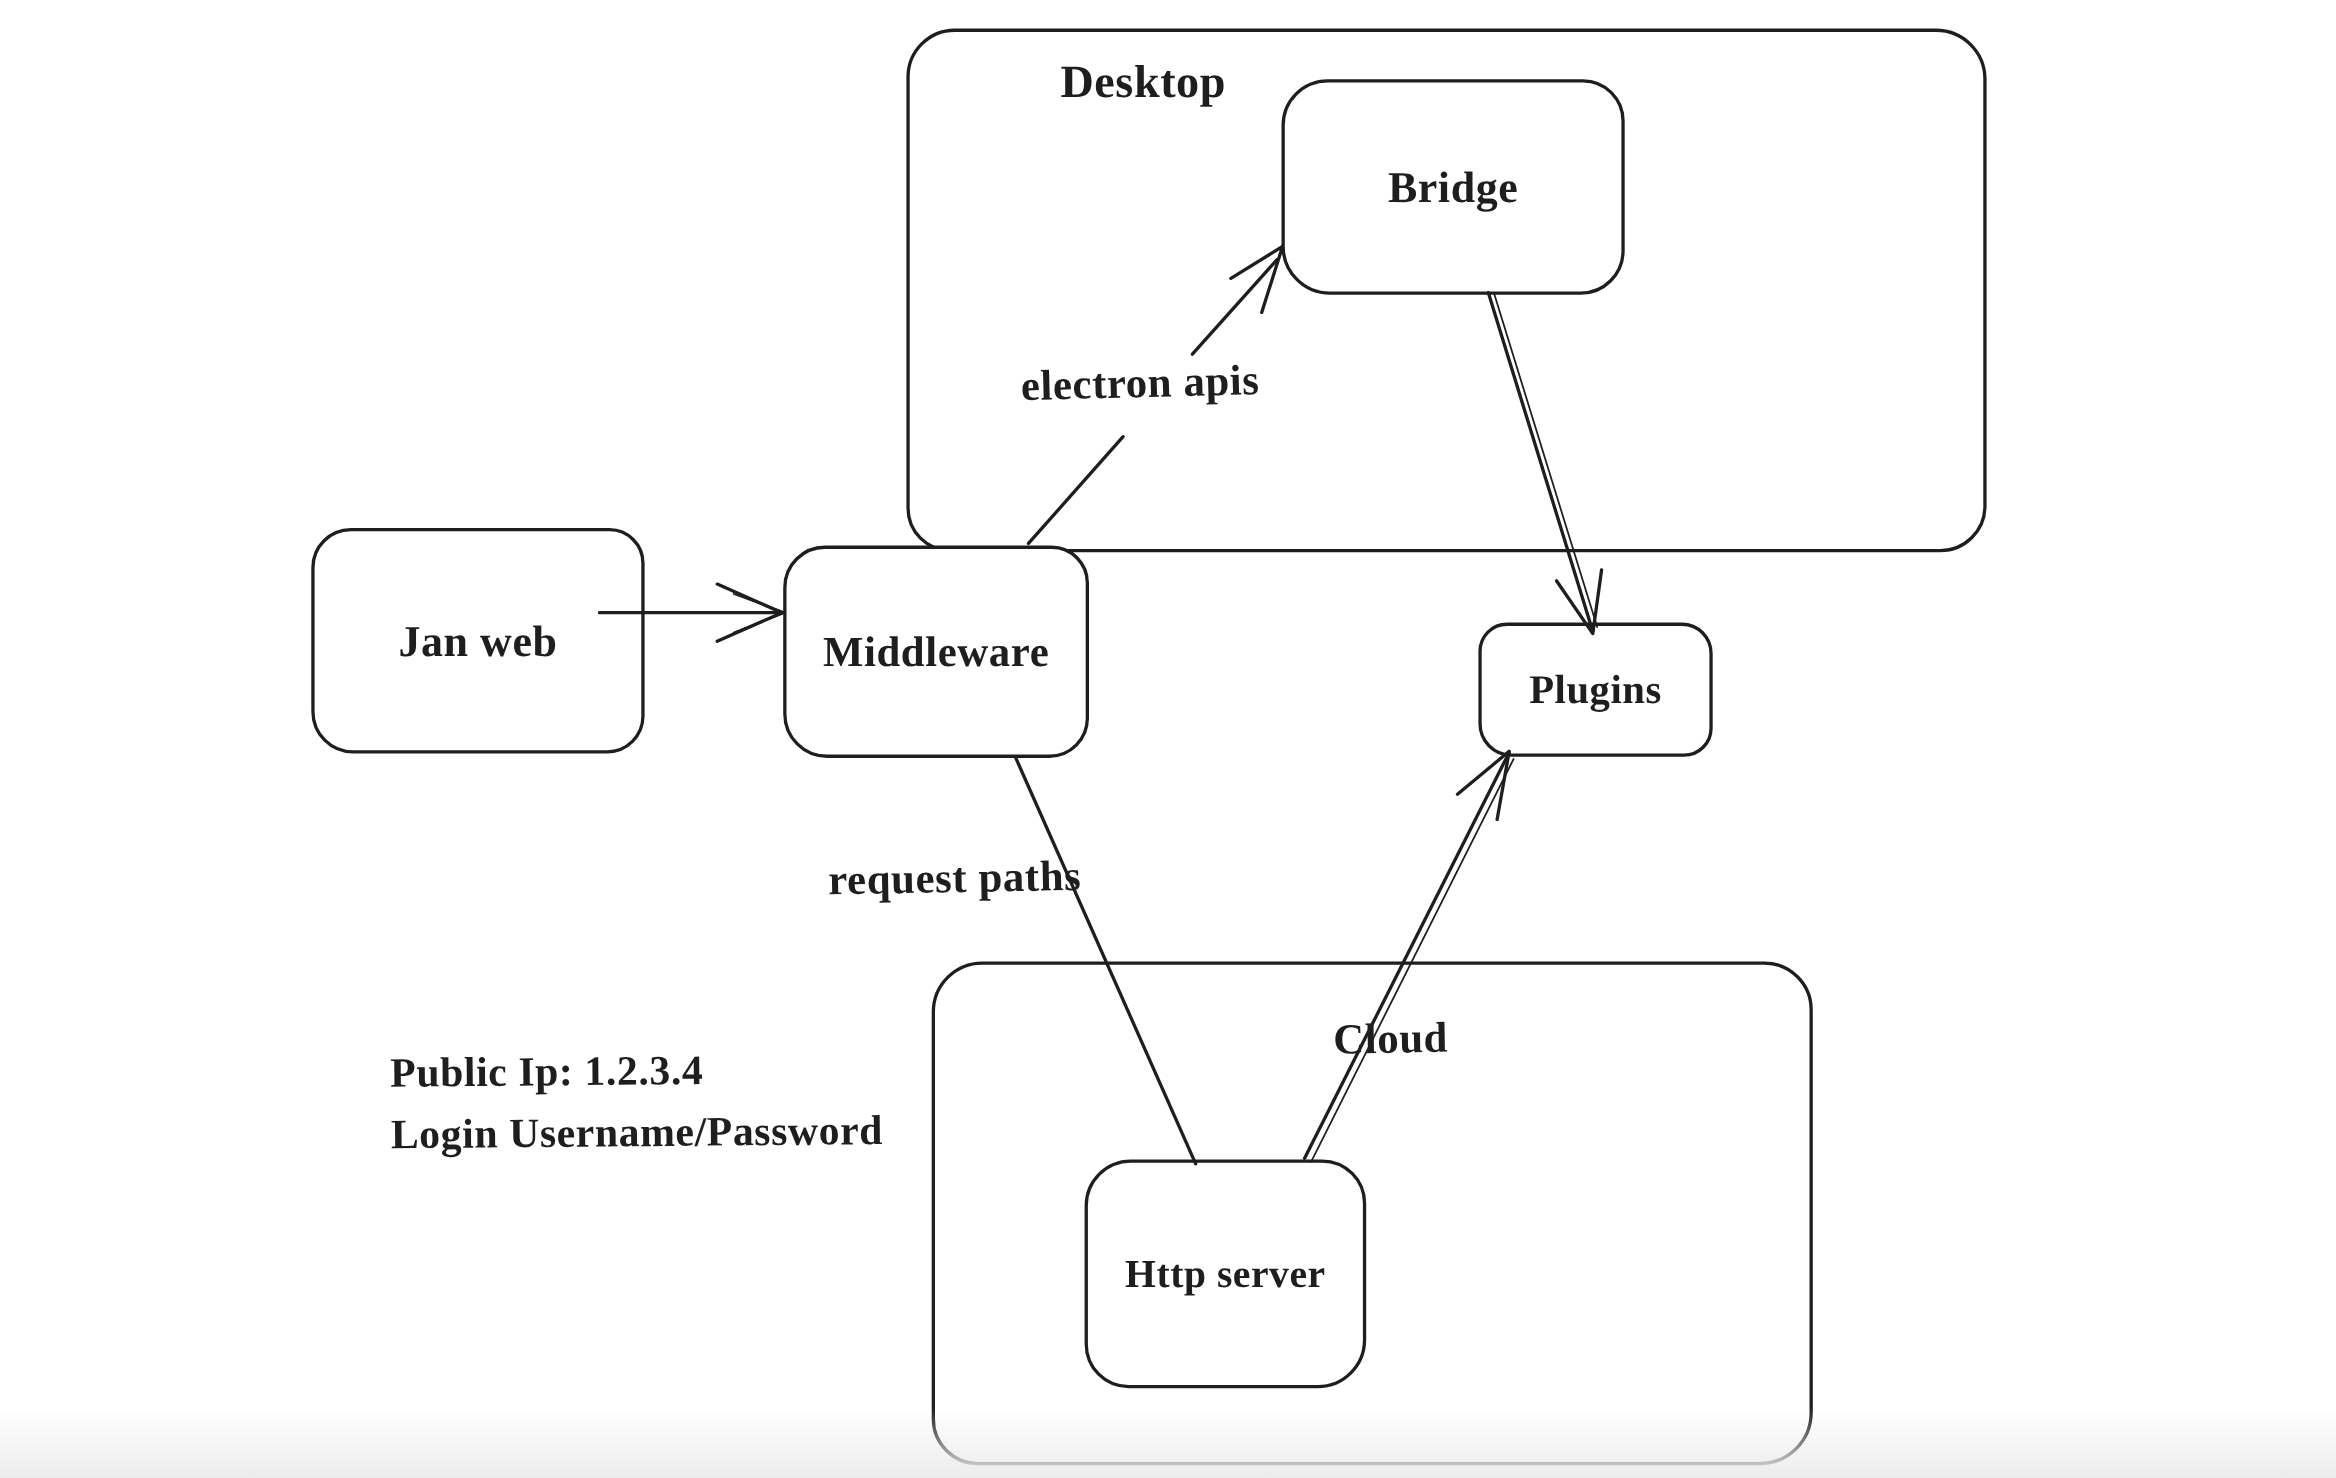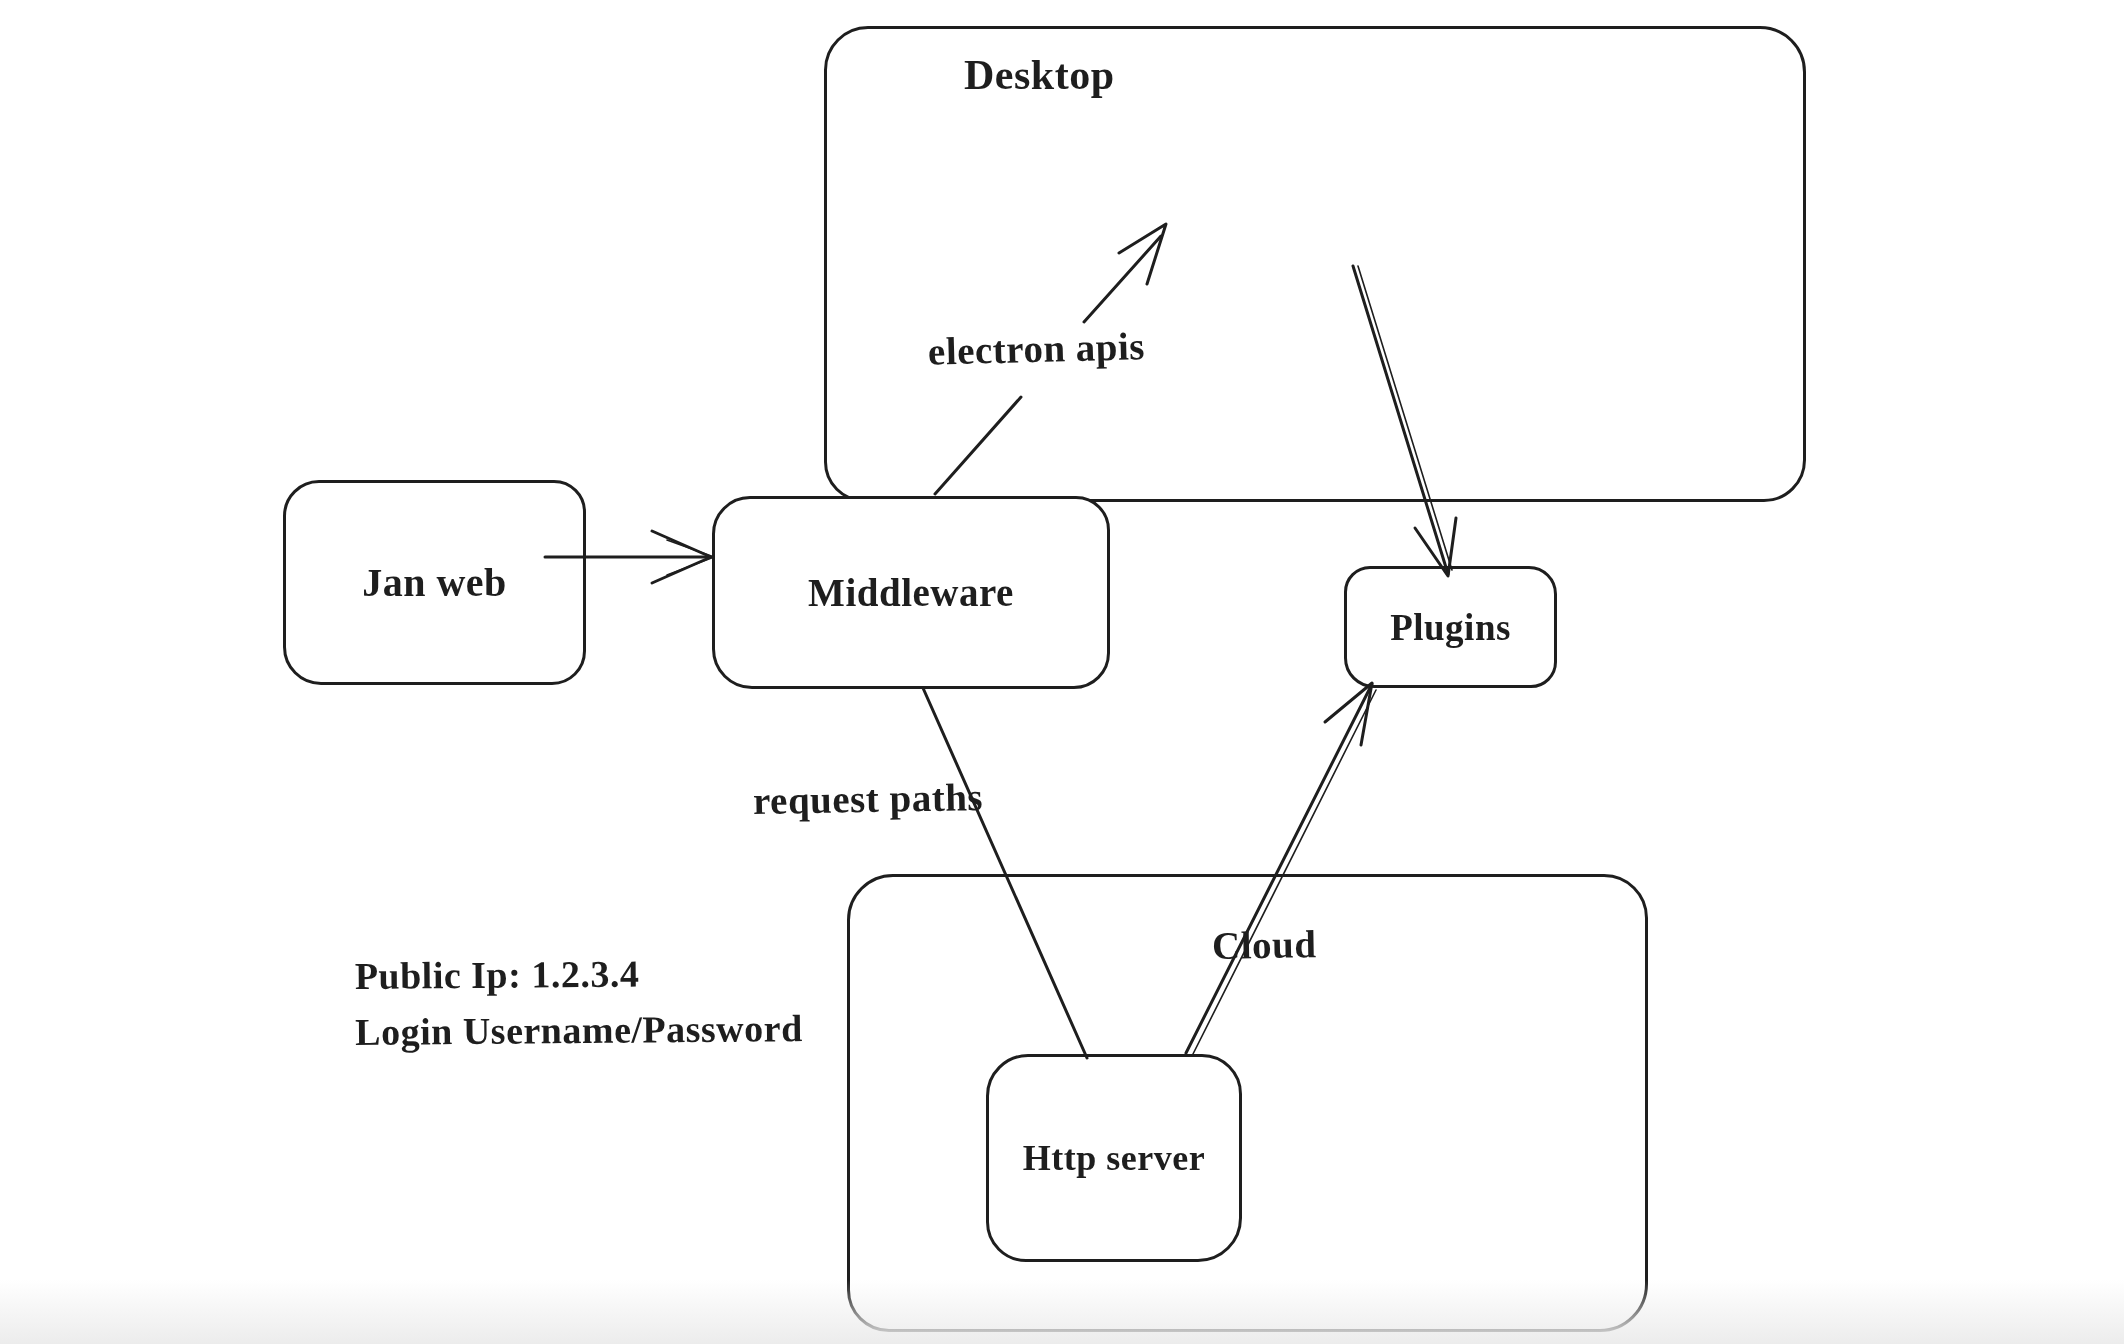--- a/index.html
+++ b/index.html
@@ -61,21 +61,21 @@
   
   #node-jan-web {
     left: 241px; top: 480px;
     width: 303px; height: 205px;
     border-radius: 36px 32px 34px 38px;
     font-size: 40px;
     margin-left: 42px;
   }
   #node-middleware {
     left: 712px; top: 496px;
-    width: 398px; height: 193px;
+    width: 278px; height: 193px;
     border-radius: 38px 34px 36px 40px;
     font-size: 39px;
   }
   #node-bridge {
     left: 1165px; top: 72px;
     width: 312px; height: 196px;
     border-radius: 42px 38px 40px 44px;
     font-size: 40px;
   }
   #node-plugins {
@@ -139,20 +139,23 @@
   <div class="dlabel" id="cloud-label">Cloud</div>
 
   <div class="sketch-box" id="node-jan-web">
     <span class="node-label">Jan web</span>
   </div>
 
   <div class="sketch-box" id="node-middleware">
     <span class="node-label">Middleware</span>
   </div>
 
+  <div class="sketch-box" id="node-bridge">
+    <span class="node-label">Bridge</span>
+  </div>
 
   <div class="sketch-box" id="node-plugins">
     <span class="node-label">Plugins</span>
   </div>
 
   <div class="sketch-box" id="node-http-server">
     <span class="node-label">Http server</span>
   </div>
 
   <svg id="edges-layer" viewBox="0 0 2124 1344" xmlns="http://www.w3.org/2000/svg">

